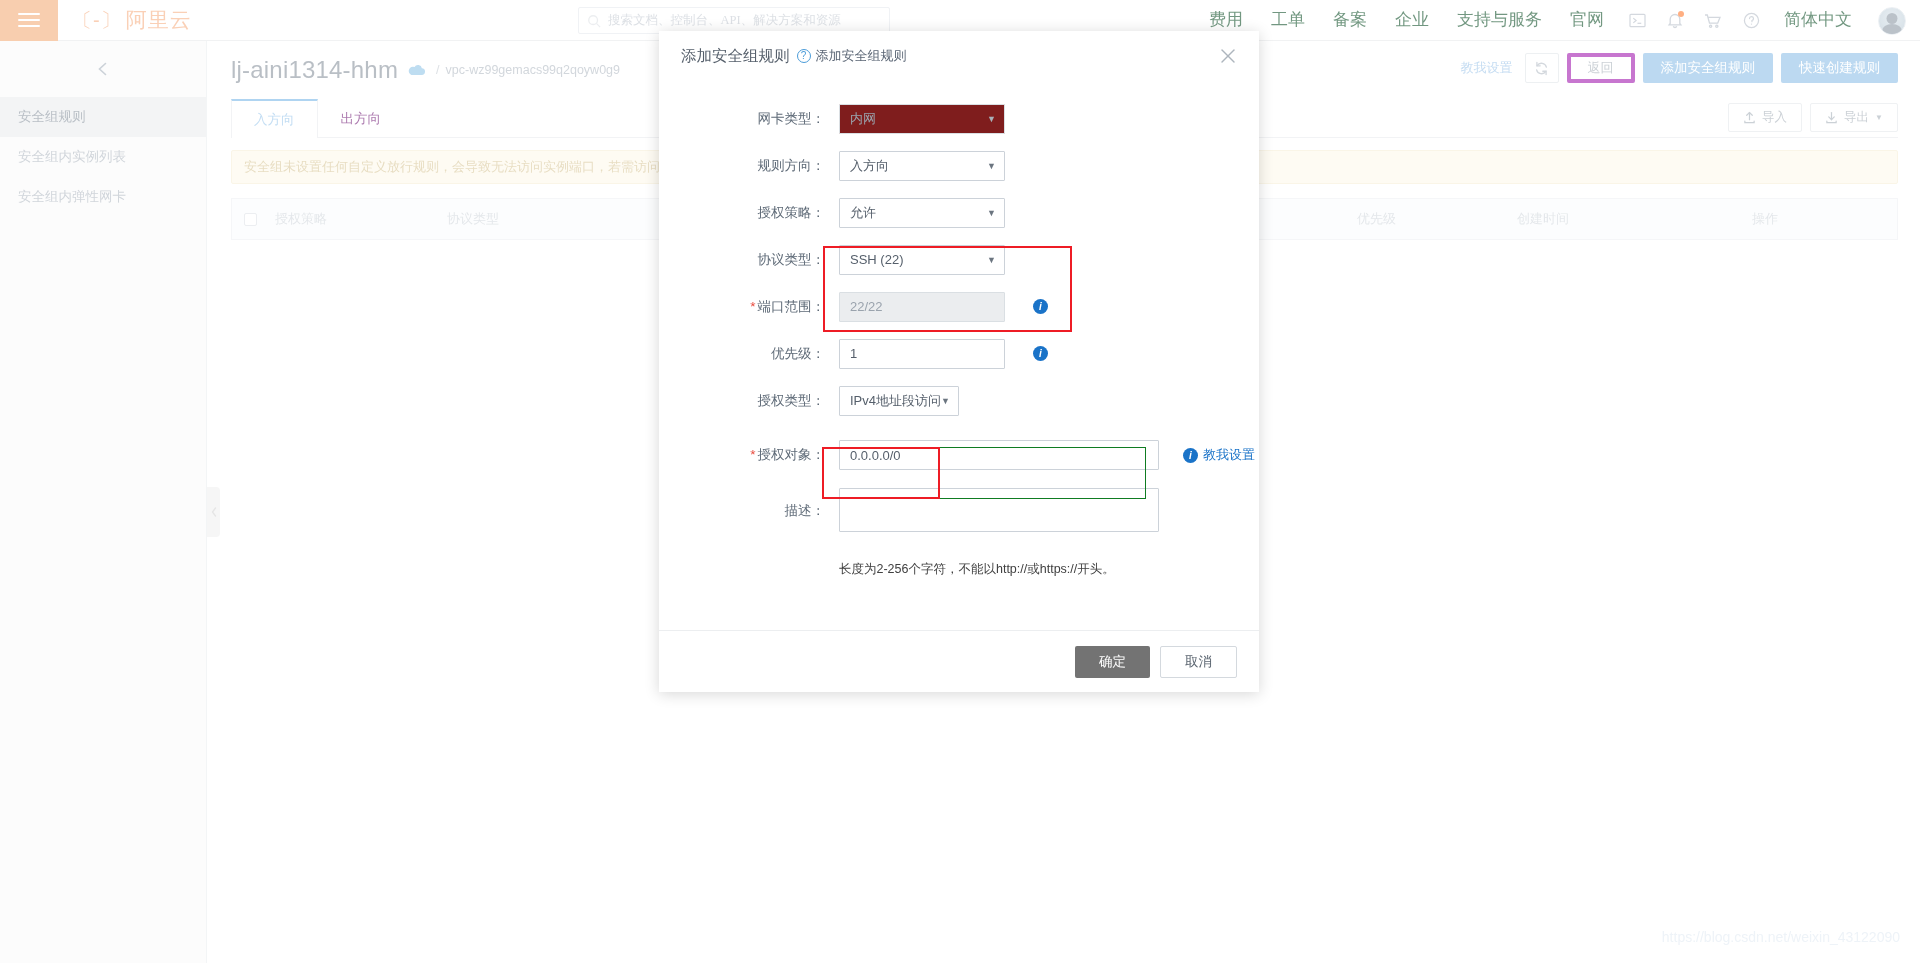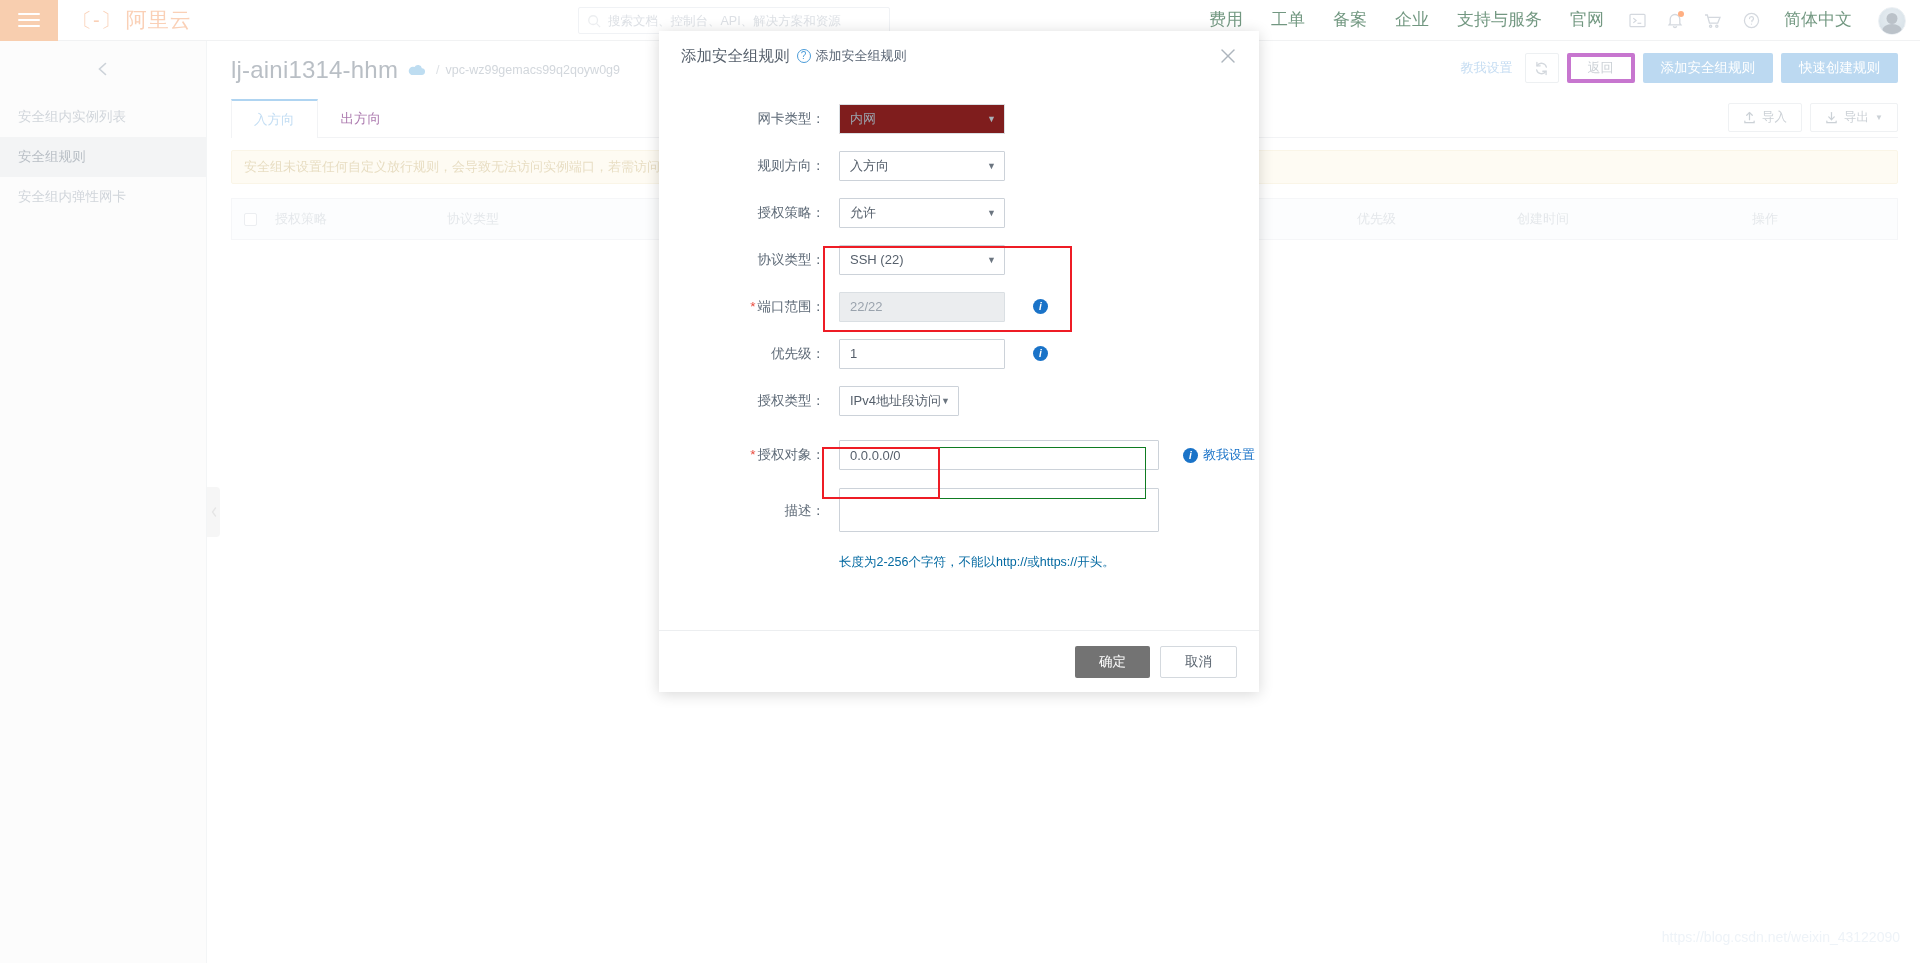--- a/index.html
+++ b/index.html
@@ -32,21 +32,21 @@
   .brand-text { font-size: 21px; color: #f7b186; }
 
   .search-wrap {
     position: absolute; left: 578px; top: 7px; width: 312px; height: 27px;
     border: 1px solid #e6e9ee; border-radius: 2px; background: #fff;
     display: flex; align-items: center; padding: 0 8px;
   }
   .search-icon { width: 14px; height: 14px; flex: 0 0 14px; margin-right: 7px; opacity:.45; }
   .search-input {
     border: none; outline: none; width: 100%; font-size: 12.5px; color: #b9c0c9;
-    font-family: Liberation Sans, sans-serif; background: transparent;
+    font-family: Liberation Serif, serif; background: transparent;
   }
   .search-input::placeholder { color: #c6ccd4; }
 
   .nav-right {
     position: absolute; right: 14px; top: 0; height: 41px;
     display: flex; align-items: center; gap: 0;
   }
   .nav-link {
     font-size: 17px; color: #14532d; padding: 0 14px; cursor: pointer;
     white-space: nowrap; line-height: 41px; font-family: Liberation Mono, monospace;
@@ -229,21 +229,21 @@
     font-size: 10px; font-style: italic; font-weight: bold; margin-left: 28px; cursor: pointer;
   }
   .info-inline { margin-left: 24px; display: flex; align-items: center; gap: 5px; }
   .teach-link { color: #1a73c8; font-size: 13px; cursor: pointer; }
 
   .ftextarea {
     width: 320px; height: 44px; border: 1px solid #ccd2d9; background: #fff;
     resize: none; font-family: "Liberation Sans", sans-serif; font-size: 13px;
     padding: 6px 10px; outline: none; color: #555f6b; border-radius: 1px;
   }
-  .hint { margin-left: 180px; font-size: 12.5px; color: #0369a1; margin-top: 8px; }
+  .hint { margin-left: 180px; font-size: 12.5px; color: #404040; margin-top: 15px; }
 
   
   .hl-red {
     position: absolute; border: 2px solid #ee1c25; pointer-events: none; z-index: 60;
   }
   .hl-green {
     position: absolute; border: 1.5px solid #0f7c22; pointer-events: none; z-index: 59;
   }
 
   .modal-foot {
@@ -329,25 +329,25 @@
     <div class="avatar"></div>
   </div>
 </div>
 
 <div class="sidebar">
   <div class="sidebar-collapse">
     <svg width="18" height="18" viewBox="0 0 18 18" fill="none" stroke="currentColor" stroke-width="1.6" stroke-linecap="round">
       <polyline points="11.5,3.5 5.5,9 11.5,14.5"></polyline>
     </svg>
   </div>
+  <div class="sidebar-item active">
+    <span>安全组规则</span>
+  </div>
   <div class="sidebar-item">
     <span>安全组内实例列表</span>
-  </div>
-  <div class="sidebar-item active">
-    <span>安全组规则</span>
   </div>
   <div class="sidebar-item">
     <span>安全组内弹性网卡</span>
   </div>
 </div>
 <div class="grip">
   <svg width="8" height="12" viewBox="0 0 8 12" fill="none" stroke="currentColor" stroke-width="1.4" stroke-linecap="round">
     <polyline points="5.5,2 2.5,6 5.5,10"></polyline>
   </svg>
 </div>

